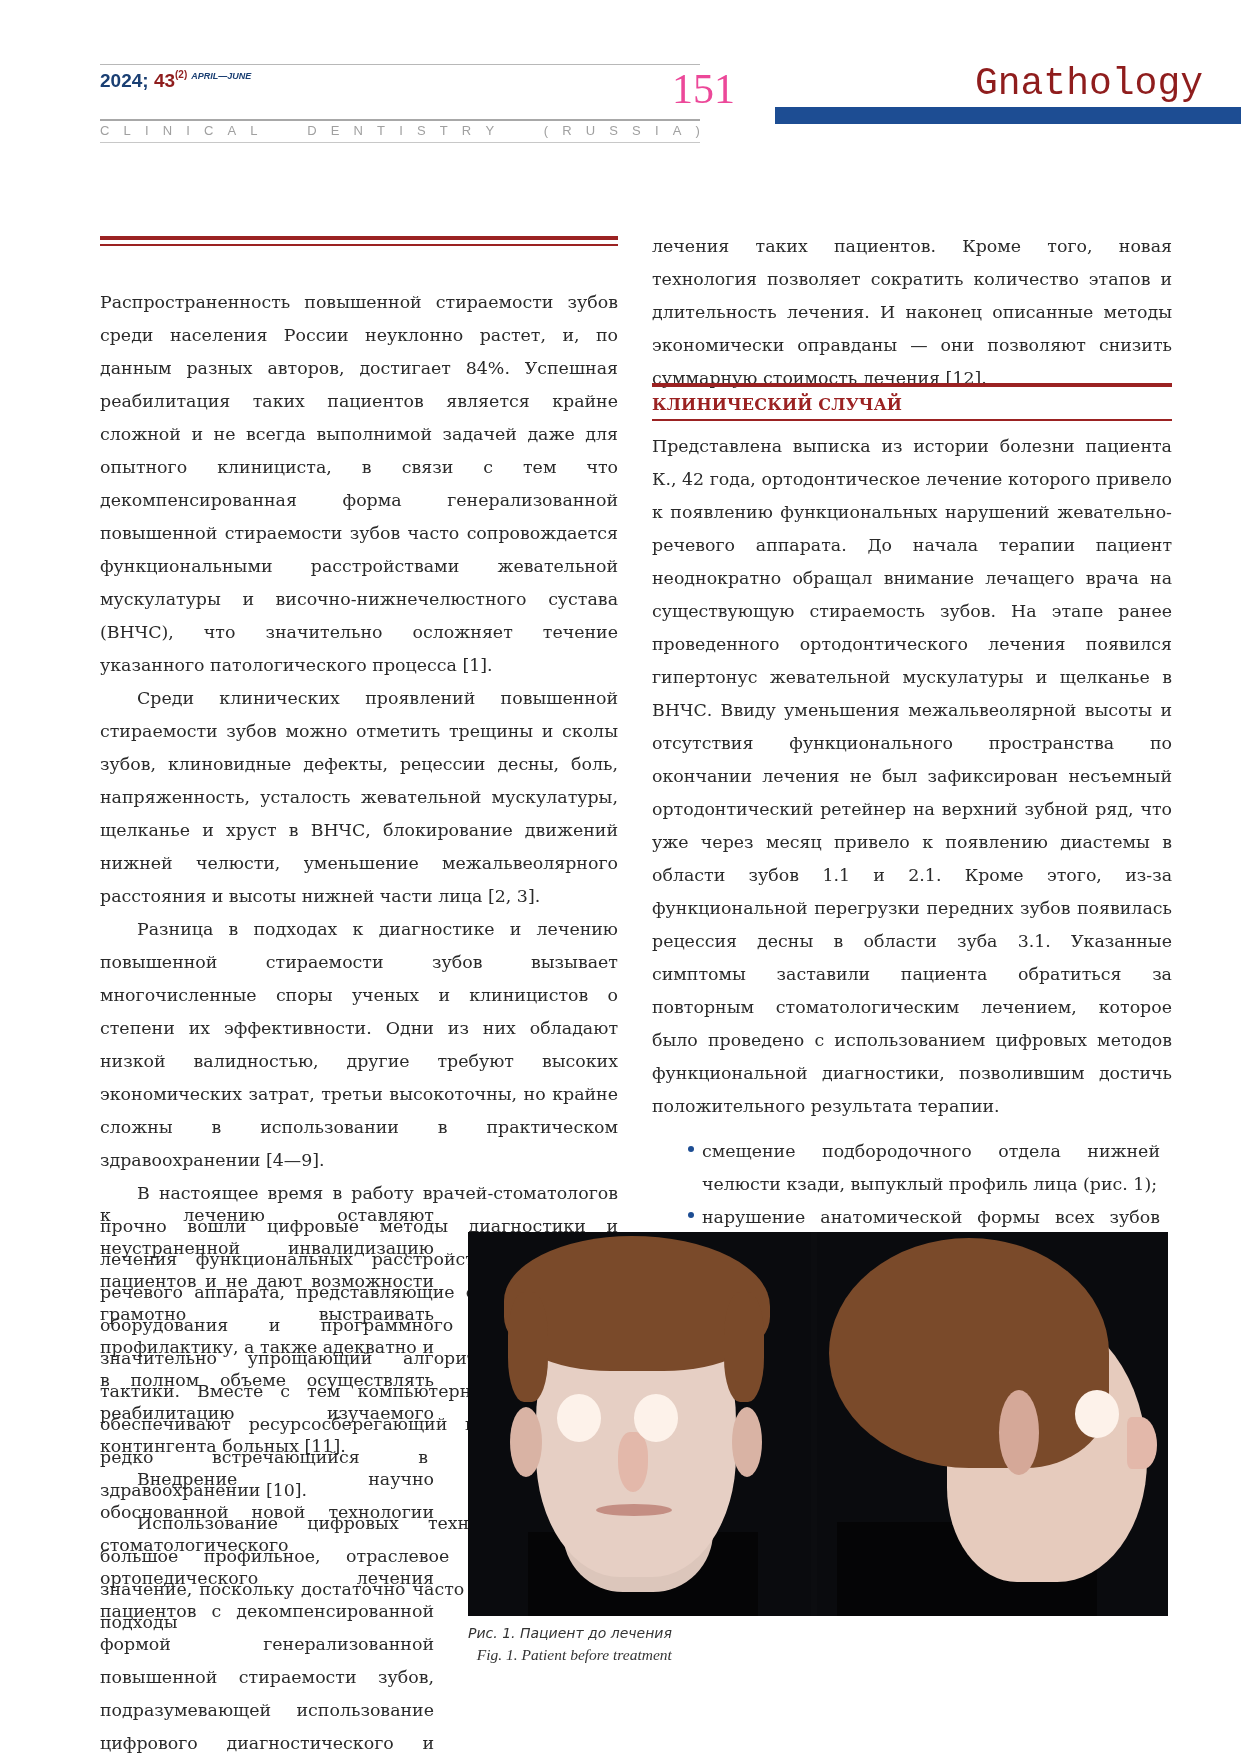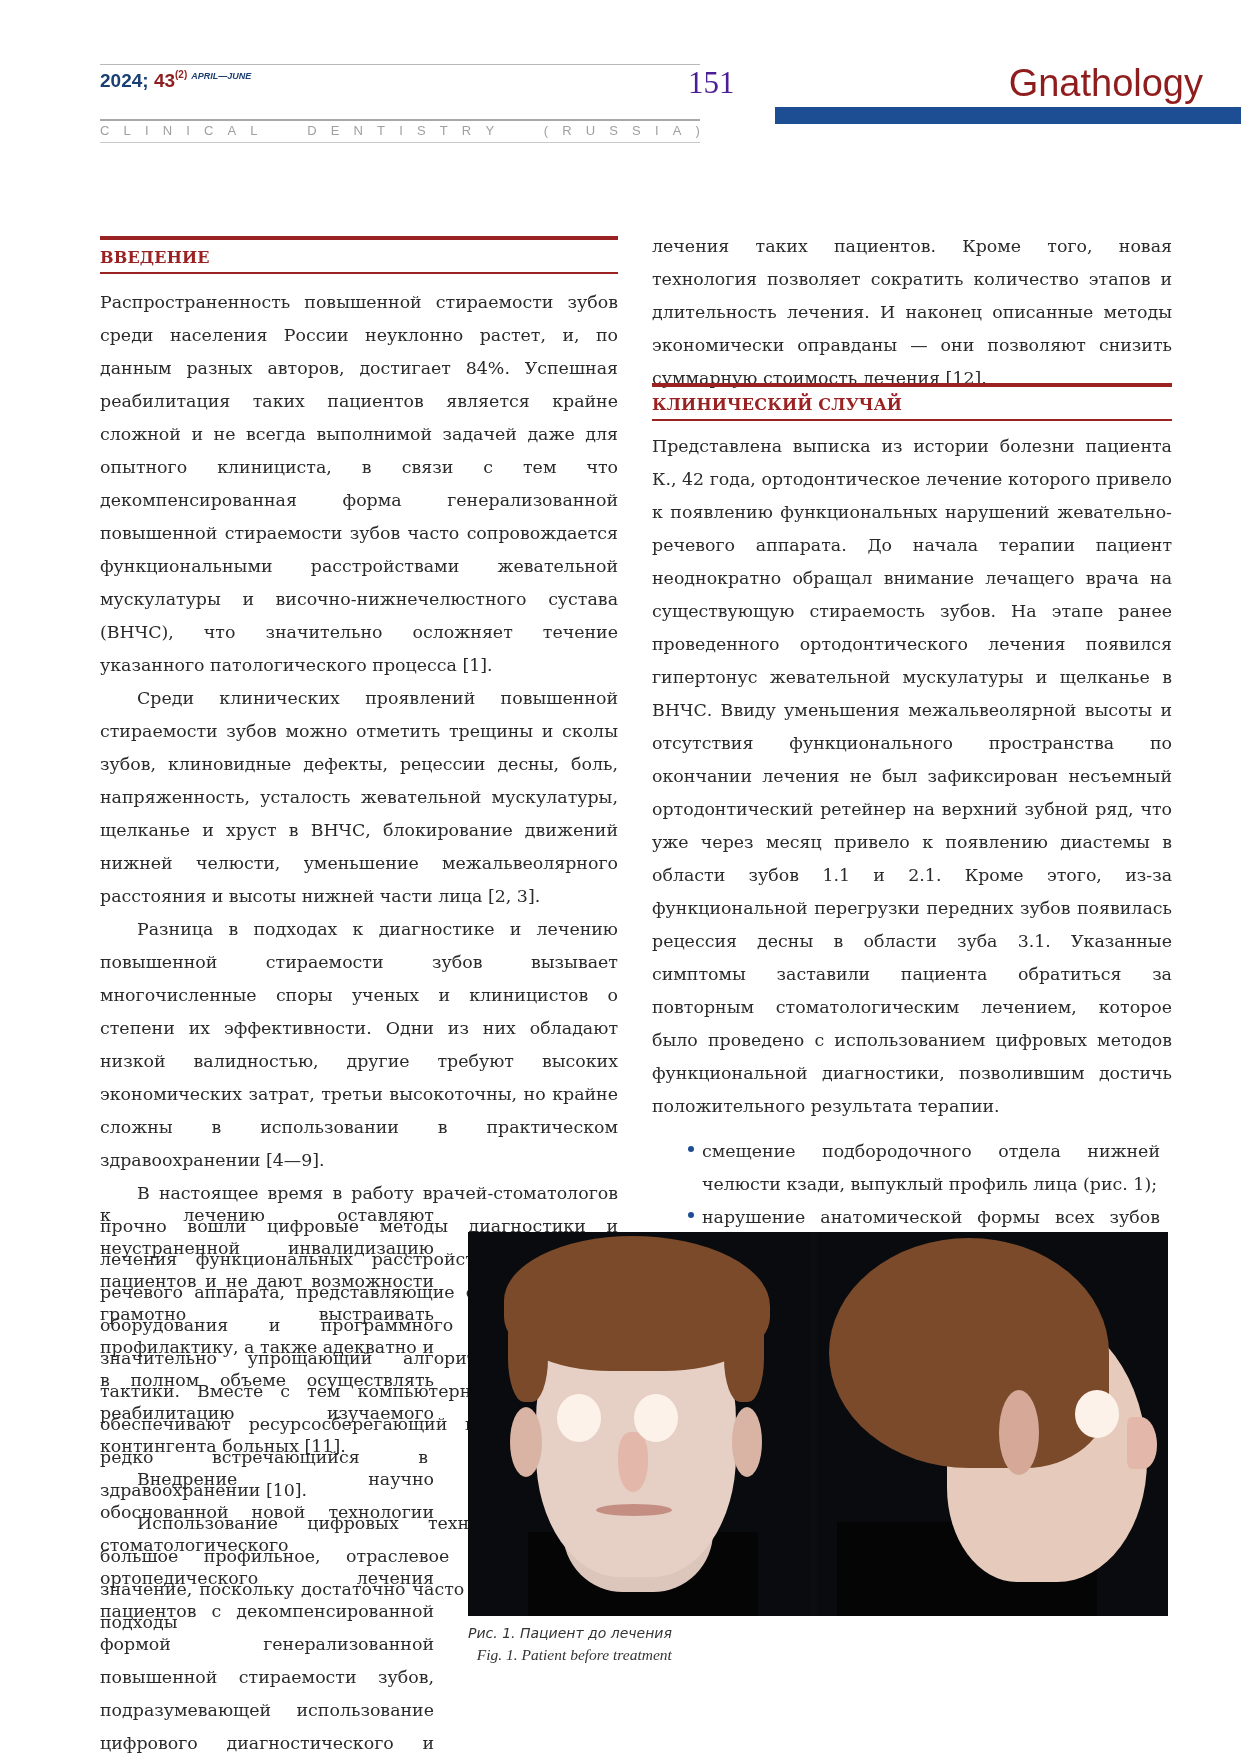--- a/index.html
+++ b/index.html
@@ -4,28 +4,28 @@
 <style>
   html, body { margin: 0; padding: 0; background: #ffffff; }
   body { width: 1241px; height: 1754px; position: relative; overflow: hidden;
          font-family: "DejaVu Serif", "Liberation Serif", serif; color: #2a2a2a; }
   .hdr-topline { position: absolute; left: 100px; top: 64px; width: 600px; height: 1px; background: #b8b8b8; }
   .hdr-issue { position: absolute; left: 100px; top: 70px; font-family: "Liberation Sans", sans-serif;
                font-weight: bold; font-size: 19px; color: #1a3f73; white-space: nowrap; }
   .hdr-issue .vol { color: #8f1d1d; }
   .hdr-issue sup { font-size: 10px; color: #8f1d1d; position: relative; top: -2px; }
   .hdr-issue .months { font-size: 9px; font-style: italic; color: #1a3f73; font-weight: bold; margin-left: 4px; vertical-align: 8px; }
-  .hdr-page { position: absolute; left: 688px; top: 65px; font-family: "Liberation Serif", serif;
-              font-size: 31px; color: #4c1d95; }
+  .hdr-page { position: absolute; left: 672px; top: 65px; font-family: "Liberation Serif", serif;
+              font-size: 42px; color: #ec4899; }
   .hdr-midline { position: absolute; left: 100px; top: 119px; width: 600px; height: 2px; background: #a8a8a8; }
   .hdr-journal { position: absolute; left: 100px; top: 123px; width: 600px; font-family: "Liberation Sans", sans-serif;
                  font-size: 13px; color: #a0a0a0; letter-spacing: 0; display: flex; justify-content: space-between; }
   .hdr-journal span { display: inline-block; }
   .hdr-botline { position: absolute; left: 100px; top: 142px; width: 600px; height: 1px; background: #c8c8c8; }
-  .hdr-section { position: absolute; right: 38px; top: 62px; font-family: Liberation Sans, sans-serif;
+  .hdr-section { position: absolute; right: 38px; top: 62px; font-family: Liberation Mono, monospace;
                  font-size: 38px; color: #8f1d1d; z-index: 2; }
   .hdr-bar { position: absolute; left: 775px; top: 107px; width: 466px; height: 17px; background: #1d4d93; }
 
   
   .col { position: absolute; font-size: 17.4px; line-height: 33px; text-align: justify; }
   .col p { margin: 0; }
   .col p.indent { text-indent: 37px; }
   .col-left { left: 100px; top: 286px; width: 518px; }
   .col-left-narrow { left: 100px; top: 1199px; width: 334px; }
   .col-right { left: 652px; top: 230px; width: 520px; }
@@ -97,21 +97,20 @@
     <span>I</span>
     <span>A</span>
     <span>)</span>
   </div>
 <div class="hdr-botline"></div>
 <div class="hdr-section">Gnathology</div>
 <div class="hdr-bar"></div>
 
 <div class="sec-head" style="left:100px; top:236px;">
   <div class="bar-thick"></div>
-  <div class="title">ВВЕДЕНИЕ</div>
   <div class="bar-thin"></div>
 </div>
 
 <div class="col col-left">
   <p>Распространенность повышенной стираемости зубов среди населения России неуклонно растет, и, по данным разных авторов, достигает 84%. Успешная реабилитация таких пациентов является крайне сложной и не всегда выполнимой задачей даже для опытного клинициста, в связи с тем что декомпенсированная форма генерализованной повышенной стираемости зубов часто сопровождается функциональными расстройствами жевательной мускулатуры и височно-нижнечелюстного сустава (ВНЧС), что значительно осложняет течение указанного патологического процесса [1].</p>
   <p class="indent">Среди клинических проявлений повышенной стираемости зубов можно отметить трещины и сколы зубов, клиновидные дефекты, рецессии десны, боль, напряженность, усталость жевательной мускулатуры, щелканье и хруст в ВНЧС, блокирование движений нижней челюсти, уменьшение межальвеолярного расстояния и высоты нижней части лица [2, 3].</p>
   <p class="indent">Разница в подходах к диагностике и лечению повышенной стираемости зубов вызывает многочисленные споры ученых и клиницистов о степени их эффективности. Одни из них обладают низкой валидностью, другие требуют высоких экономических затрат, третьи высокоточны, но крайне сложны в использовании в практическом здравоохранении [4—9].</p>
   <p class="indent">В настоящее время в работу врачей-стоматологов прочно вошли цифровые методы диагностики и лечения функциональных расстройств жевательно-речевого аппарата, представляющие собой комплекс оборудования и программного обеспечения, значительно упрощающий алгоритм врачебной тактики. Вместе с тем компьютерные технологии обеспечивают ресурсосберегающий подход, крайне редко встречающийся в практическом здравоохранении [10].</p>
   <p class="indent">Использование цифровых технологий имеет большое профильное, отраслевое и социальное значение, поскольку достаточно часто неэффективные подходы</p>
 </div>

